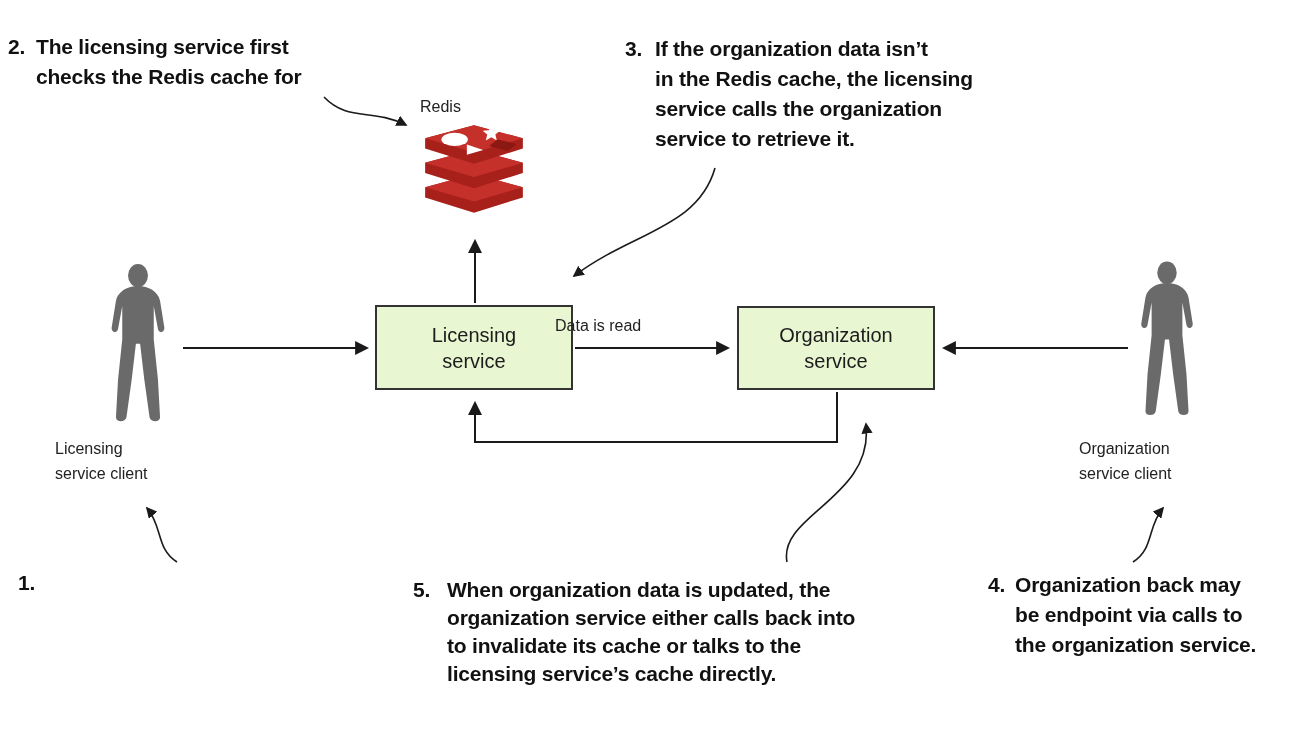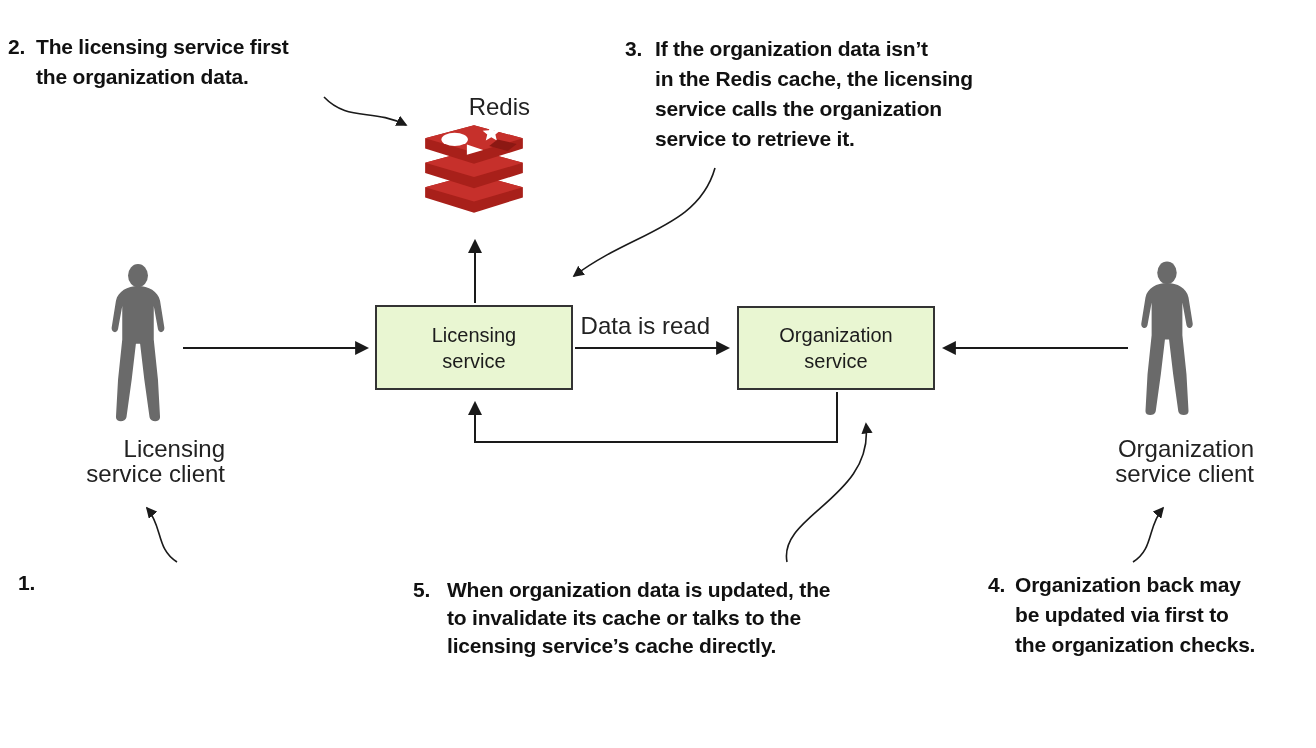--- a/index.html
+++ b/index.html
@@ -22,22 +22,22 @@
   .ann .num{text-align:left;}
   .node{
     position:absolute;
     background:var(--box-fill);
     border:2px solid var(--box-border);
     display:flex;flex-direction:column;align-items:center;justify-content:center;
     font-size:20px;line-height:26px;color:#1c1c1c;text-align:center;
     box-sizing:border-box;
   }
   .plain-label{
-    position:absolute;text-align:right;
-    font-size:24px;line-height:25px;color:#222222;
+    position:absolute;text-align:left;
+    font-size:16px;line-height:25px;color:#222222;
   }
   .icon-wrap{position:absolute;}
   .silhouette{fill:var(--silhouette);}
   .redis-bright{fill:var(--redis-red);}
   .redis-dark{fill:var(--redis-dark);}
   .redis-hole{fill:#8c1813;}
   .redis-white{fill:#ffffff;}
 </style>
 </head>
 <body>
@@ -69,21 +69,21 @@
 
     <path class="curvy" d="M1133,562 C1154,549 1147,527 1163,508" marker-end="url(#ah)"></path>
 
     <path class="curvy" d="M787,562 C778,515 874,498 866,424" marker-end="url(#ah)"></path>
   </svg>
 
   <div class="ann" style="left:8px;top:32px;grid-template-columns:28px 1fr;">
     <div class="num">2.</div>
     <div>
       <div>The licensing service first</div>
-      <div>the organization data.</div>
+      <div>checks the Redis cache for</div>
     </div>
   </div>
 
   <div class="ann" style="left:625px;top:34px;grid-template-columns:30px 1fr;">
     <div class="num">3.</div>
     <div>
       <div>If the organization data isn’t</div>
       <div>in the Redis cache, the licensing</div>
       <div>service calls the organization</div>
       <div>service to retrieve it.</div>
@@ -91,31 +91,32 @@
   </div>
 
   <div class="ann" style="left:18px;top:568px;grid-template-columns:27px 1fr;">
     <div class="num">1.</div>
   </div>
 
   <div class="ann" style="left:413px;top:576px;grid-template-columns:34px 1fr;line-height:28px;">
     <div class="num">5.</div>
     <div>
       <div>When organization data is updated, the</div>
+      <div>organization service either calls back into</div>
       <div>to invalidate its cache or talks to the</div>
       <div>licensing service’s cache directly.</div>
     </div>
   </div>
 
   <div class="ann" style="left:988px;top:570px;grid-template-columns:27px 1fr;">
     <div class="num">4.</div>
     <div>
       <div>Organization back may</div>
-      <div>be updated via first to</div>
-      <div>the organization checks.</div>
+      <div>be endpoint via calls to</div>
+      <div>the organization service.</div>
     </div>
   </div>
 
   <div class="plain-label" style="left:420px;top:94px;width:110px;">Redis</div>
   <div class="icon-wrap" style="left:418px;top:122px;">
     <svg width="112" height="104" viewBox="0 0 110 100">
 
       <path class="redis-dark" d="M55,50 L103,63 L103,73 L55,88 L7,73 L7,63 Z"></path>
       <path class="redis-bright" d="M55,50 L103,63 L55,77 L7,63 Z"></path>
 

